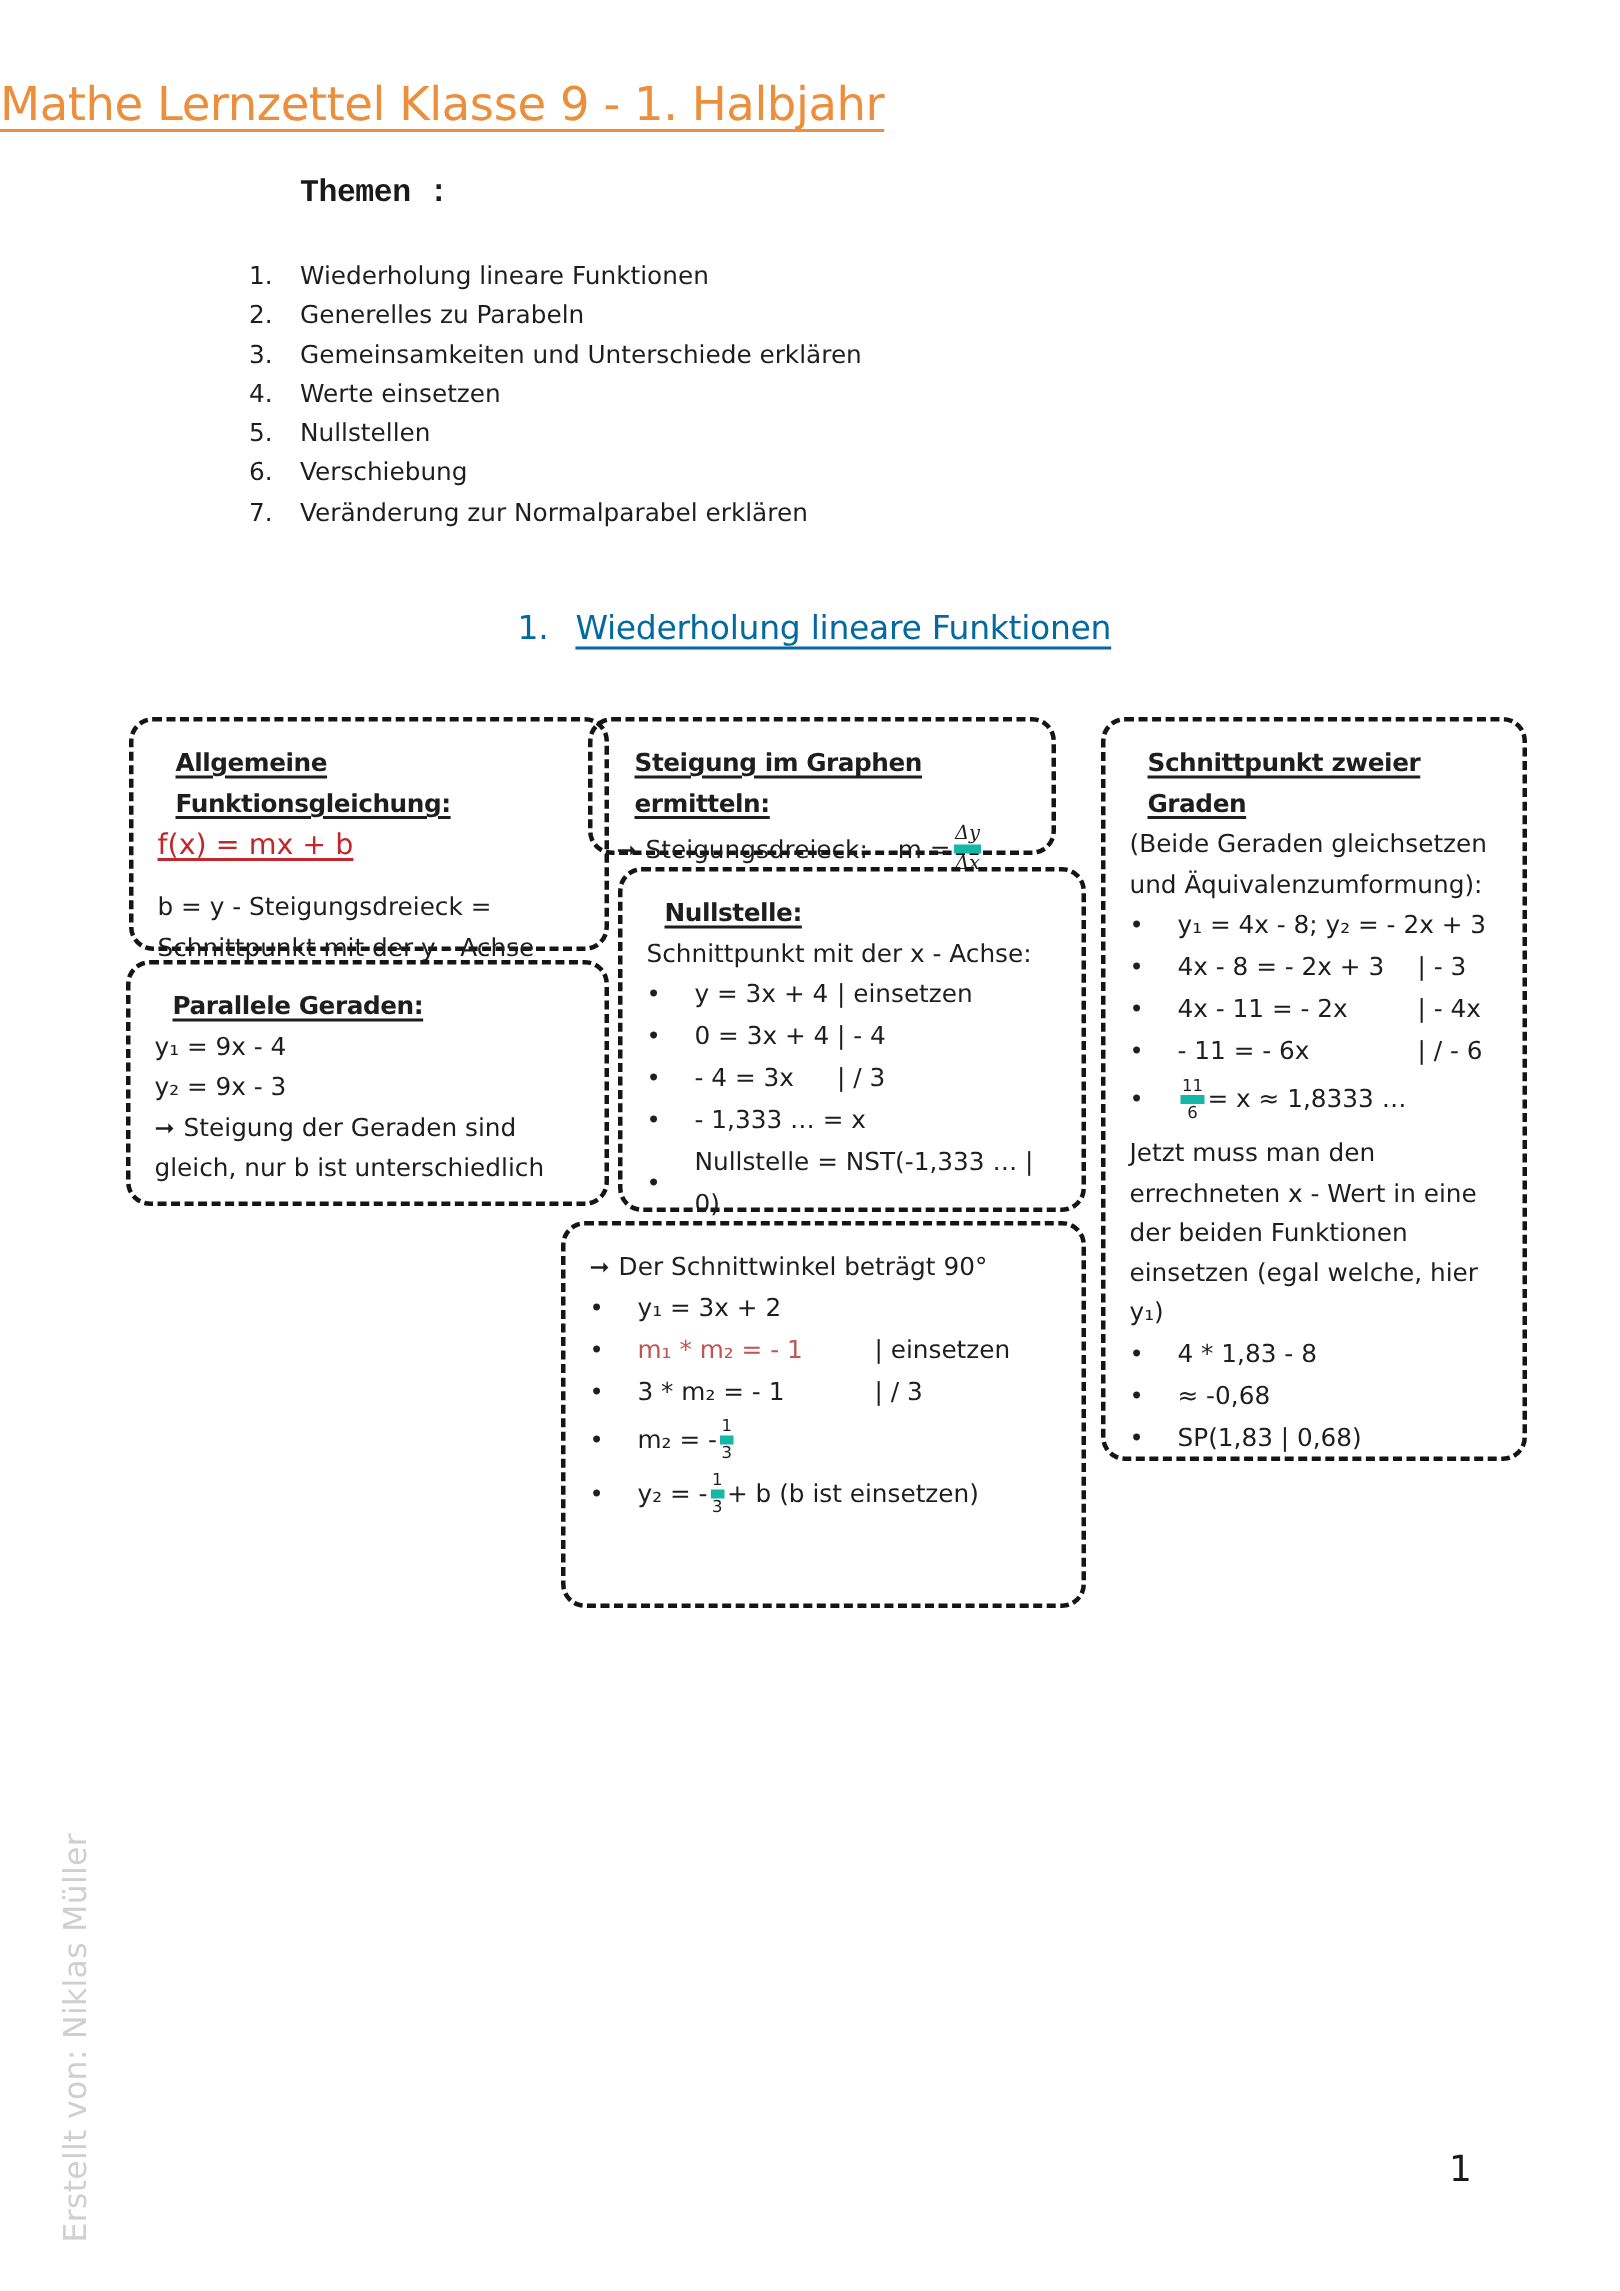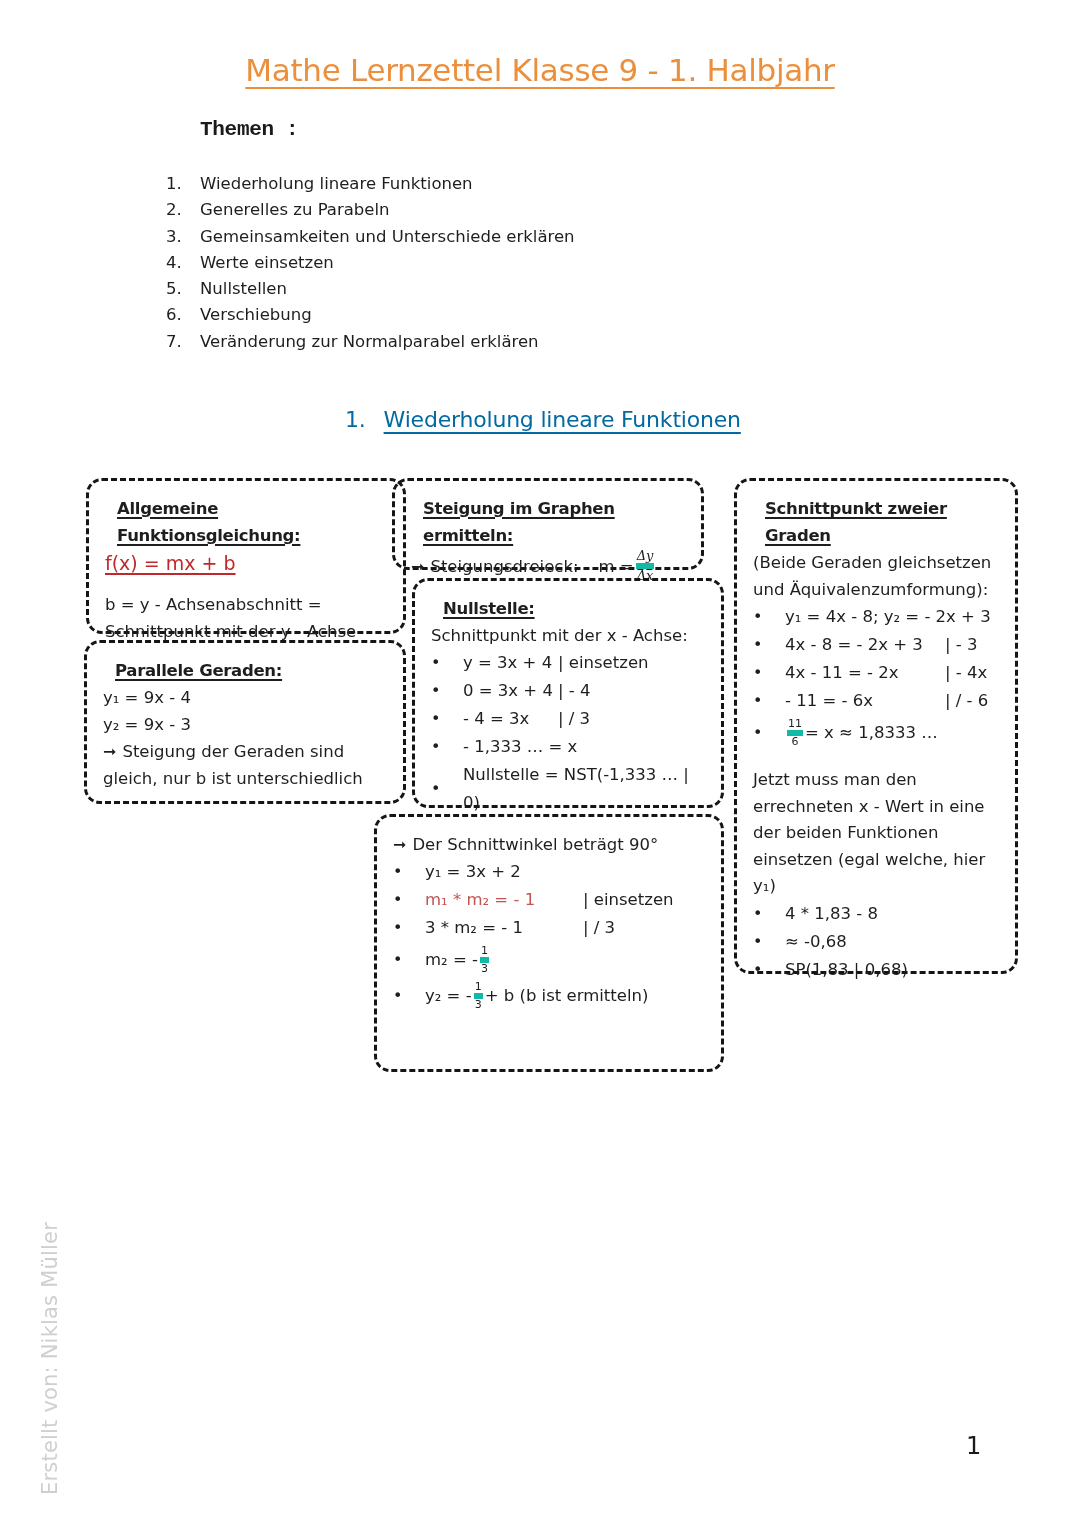--- a/index.html
+++ b/index.html
@@ -7,21 +7,21 @@
     body {
       position: relative;
       font-family: "DejaVu Sans", "Liberation Sans", sans-serif;
       color: #1e1e1e;
       overflow: hidden;
     }
     .abs { position: absolute; }
 
     .title {
       left: 0; width: 1080px; top: 52px;
-      text-align: center;
+      text-align: left;
       font-size: 31px;
       color: #ec8f3c;
       letter-spacing: -0.3px;
     }
     .title span {
       text-decoration: underline;
       text-decoration-thickness: 2px;
       text-underline-offset: 6px;
     }
 
@@ -145,21 +145,21 @@
     </div>
 </div>
 
 <div class="abs section-heading">
   <span class="num">1.</span><span class="lbl">Wiederholung lineare Funktionen</span>
 </div>
 
 <div class="box" style="left:86px; top:478px; width:320px; height:156px;">
   <div class="box-h">Allgemeine Funktionsgleichung:</div>
   <div class="formula-red" style="display:inline-block; margin-bottom:14px; line-height:28px;">f(x) = mx + b</div>
-  <div>b = y - Achsenabschnitt =</div>
+  <div>b = y - Steigungsdreieck =</div>
   <div>Schnittpunkt mit der y - Achse</div>
 </div>
 
 <div class="box" style="left:84px; top:640px; width:322px; height:164px;">
   <div class="box-h">Parallele Geraden:</div>
   <div>y₁ = 9x - 4</div>
   <div>y₂ = 9x - 3</div>
   <div><span class="arrow">➞</span><span>Steigung der Geraden sind</span></div>
   <div>gleich, nur b ist unterschiedlich</div>
 </div>
@@ -232,21 +232,21 @@
           <span>3</span>
         </span>
       </li>
     <li style="height:36px;">
         <span class="dot">•</span>
         <span>y₂ = -</span>
         <span class="frac">
           <span class="n">1</span>
           <span>3</span>
         </span>
-        <span>+ b (b ist ermitteln)</span>
+        <span>+ b (b ist einsetzen)</span>
       </li>
   </ul>
 </div>
 
 <div class="box" style="left:734px; top:478px; width:284px; height:496px;">
   <div class="box-h">Schnittpunkt zweier Graden</div>
   <div>(Beide Geraden gleichsetzen</div>
   <div>und Äquivalenzumformung):</div>
   <ul class="bullets" style="line-height:28px;">
     <li>
@@ -270,21 +270,21 @@
       </li>
     <li style="height:36px;">
         <span class="dot">•</span>
         <span class="frac">
           <span class="n">11</span>
           <span>6</span>
         </span>
         <span>= x ≈ 1,8333 …</span>
       </li>
   </ul>
-  <div style="margin-top:16px; line-height:26.5px;">
+  <div style="margin-top:5px; line-height:26.5px;">
     <div>Jetzt muss man den</div>
     <div>errechneten x - Wert in eine</div>
     <div>der beiden Funktionen</div>
     <div>einsetzen (egal welche, hier</div>
     <div>y₁)</div>
   </div>
   <ul class="bullets" style="line-height:28px;">
     <li>
         <span class="dot">•</span>
         <span>4 * 1,83 - 8</span>

